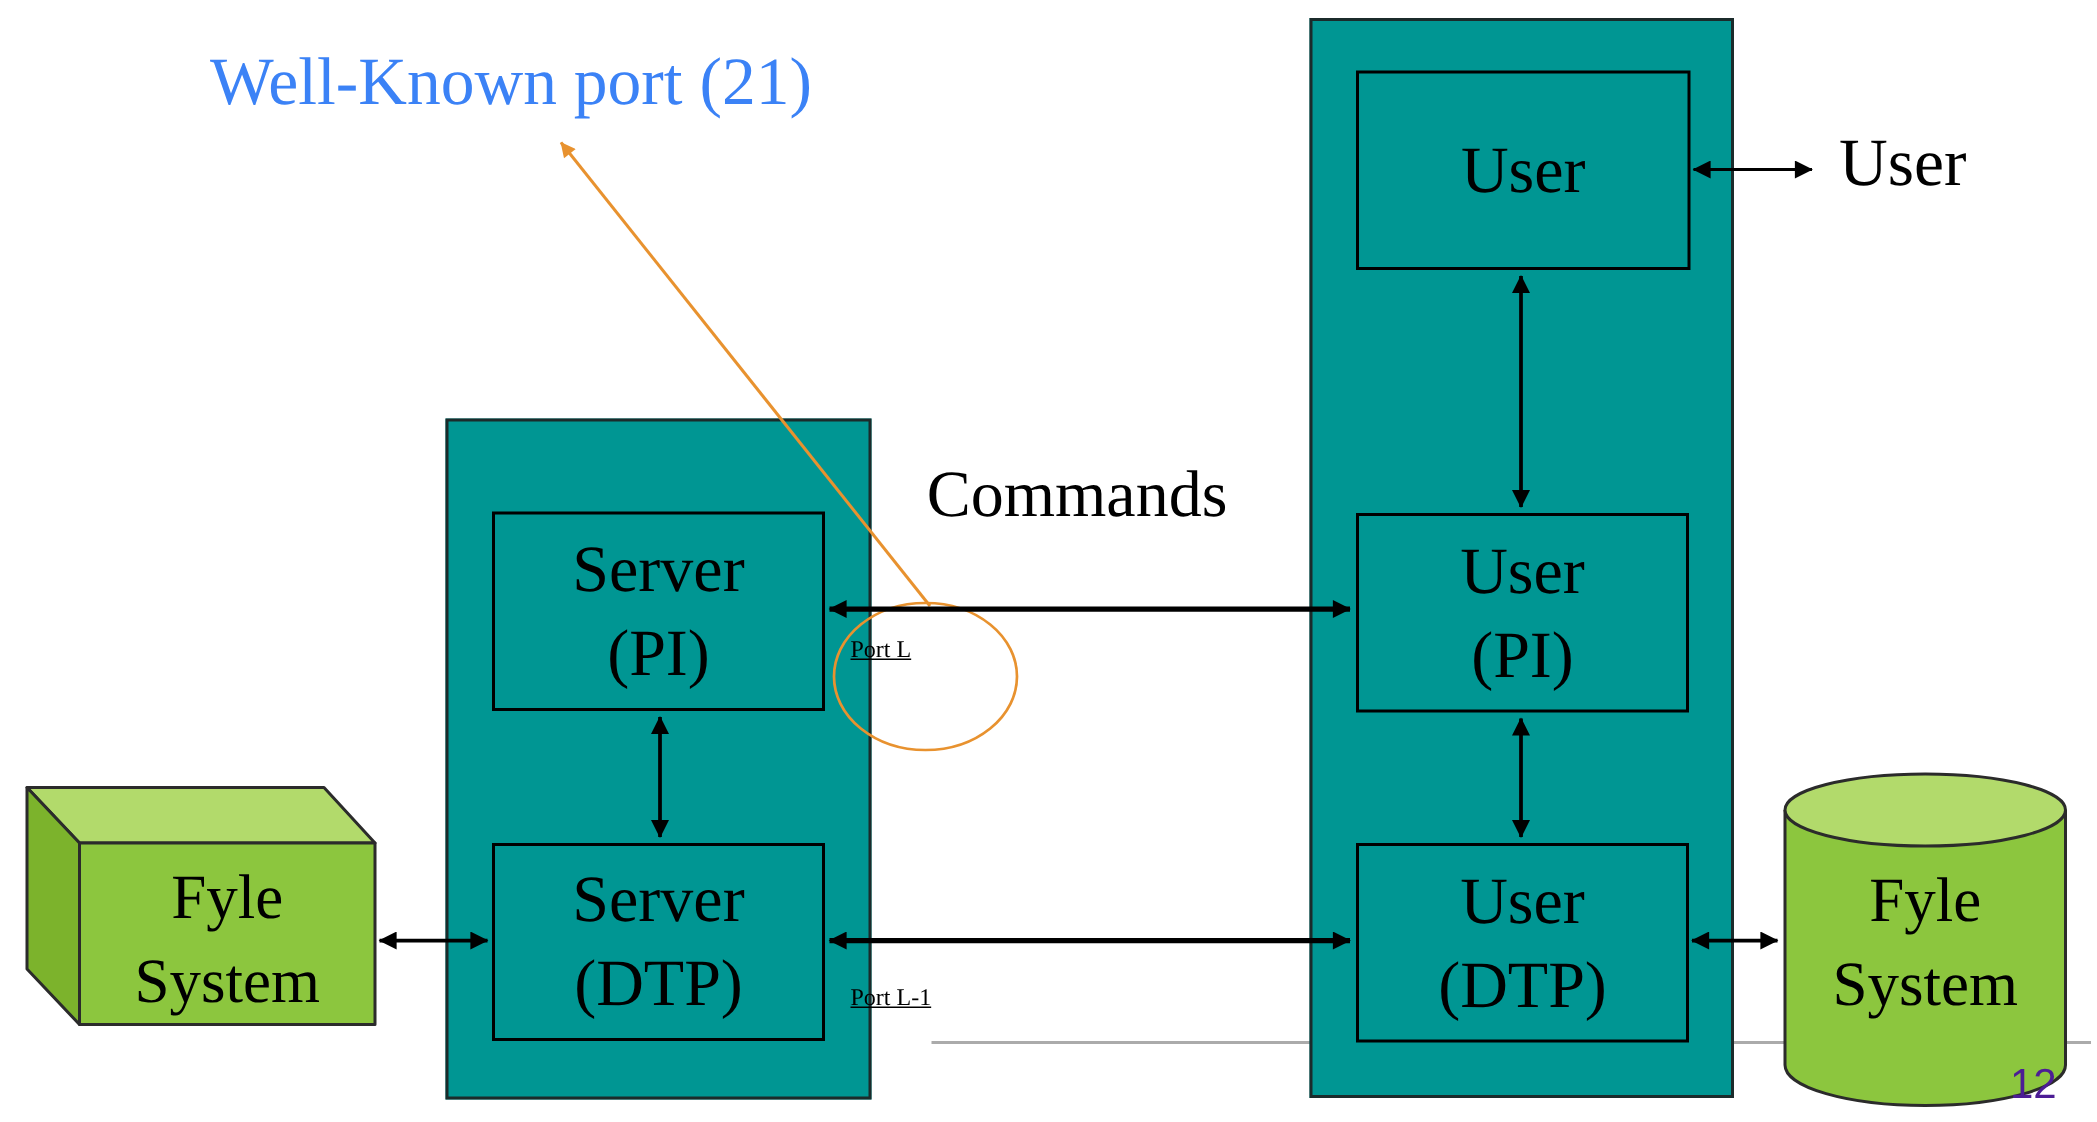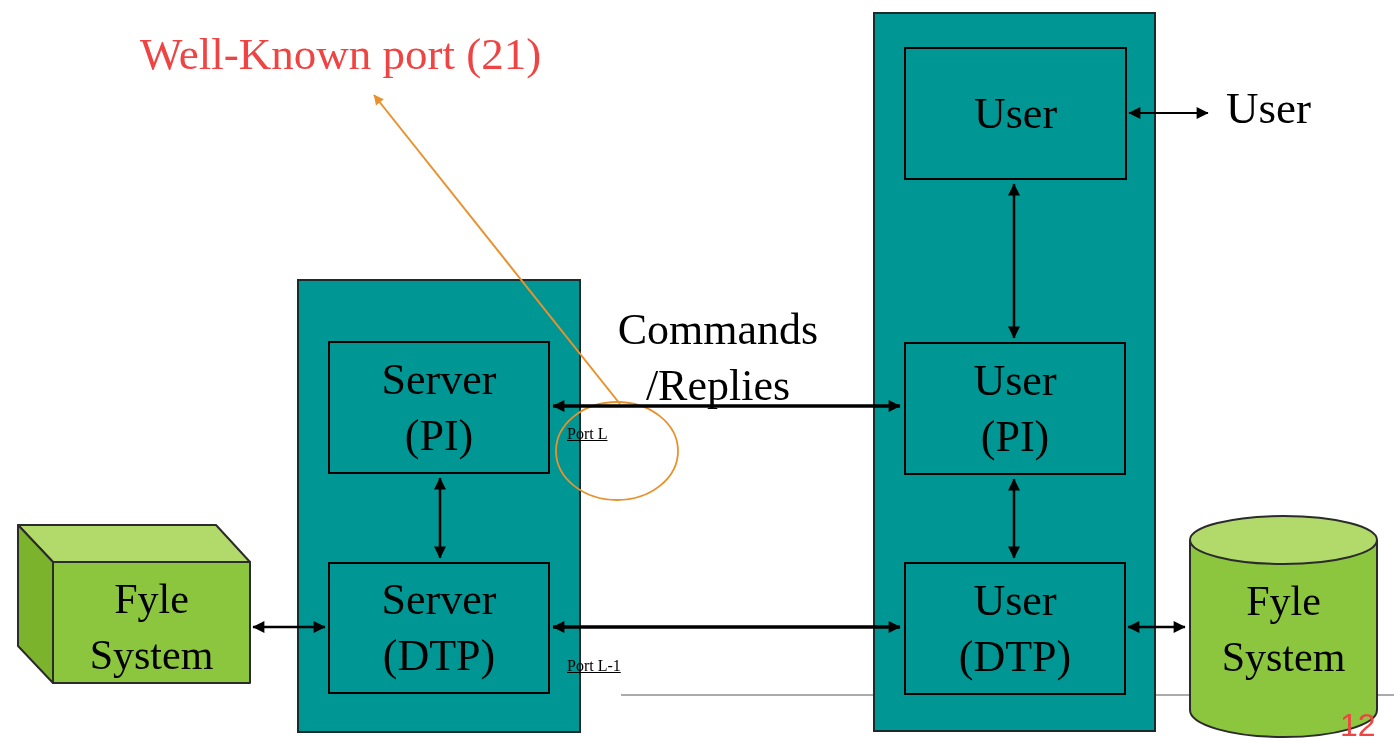--- a/index.html
+++ b/index.html
@@ -11,34 +11,34 @@
   .panel-right{left:873px;top:12px;width:283px;height:720px;}
   .box{position:absolute;border:2px solid #000;box-sizing:border-box;z-index:2;
        display:flex;flex-direction:column;align-items:center;justify-content:center;
        font-size:44px;line-height:56px;text-align:center;background:#009693;}
   .box span{display:block;}
   .shape-svg{position:absolute;left:0;top:0;z-index:3;pointer-events:none;}
   .overlay{position:absolute;left:0;top:0;z-index:4;pointer-events:none;}
   .lbl{position:absolute;z-index:5;white-space:nowrap;}
   .lbl-2line{text-align:center;font-size:44px;line-height:56px;white-space:normal;}
   .lbl-2line span{display:block;}
-  .orange{color:#ef4444;}
+  .orange{color:#3b82f6;}
   .well-known{left:140px;top:28px;font-size:45px;}
   .commands{left:578px;top:262px;width:280px;margin-top:40px;}
   .dataconn{left:584px;top:498px;width:280px;}
   .user-actor{left:1226px;top:82px;font-size:45px;}
   .portlbl{font-size:16px;text-decoration:underline;z-index:5;}
   .port-l{left:567px;top:425px;}
   .port-l1{left:567px;top:657px;}
   .storage-text{position:absolute;z-index:5;display:flex;flex-direction:column;align-items:center;
                 justify-content:flex-end;font-size:42px;line-height:56px;text-align:center;}
   .storage-text span{display:block;}
   .fyle-left-text{left:53px;top:562px;width:197px;height:121px;}
   .fyle-right-text{left:1190px;top:560px;width:187px;height:125px;}
-  .page-num{left:1340px;top:707px;font-size:32px;color:#ef4444;font-family:"Liberation Sans", sans-serif;}
+  .page-num{left:1340px;top:707px;font-size:28px;color:#4c1d95;font-family:"Liberation Sans", sans-serif;}
 </style>
 </head>
 <body>
 
 <div class="slide">
 
   <div class="footer-line"></div>
 
   <div class="panel panel-left"></div>
   <div class="panel panel-right"></div>
@@ -101,21 +101,20 @@
 
     <line x1="1014" y1="184" x2="1014" y2="338" stroke="#000" stroke-width="2.5" marker-start="url(#ah)" marker-end="url(#ah)"></line>
     <line x1="1014" y1="479" x2="1014" y2="558" stroke="#000" stroke-width="2.5" marker-start="url(#ah)" marker-end="url(#ah)"></line>
     <line x1="440" y1="478" x2="440" y2="558" stroke="#000" stroke-width="2.5" marker-start="url(#ah)" marker-end="url(#ah)"></line>
   </svg>
 
   <div class="lbl orange well-known">Well-Known port (21)</div>
 
   <div class="lbl lbl-2line commands">
     <span>Commands</span>
-    <span>/Replies</span>
   </div>
 
   <div class="lbl lbl-2line dataconn">
   </div>
 
   <div class="lbl user-actor">User</div>
 
   <div class="lbl portlbl port-l">Port L</div>
   <div class="lbl portlbl port-l1">Port L-1</div>
 

